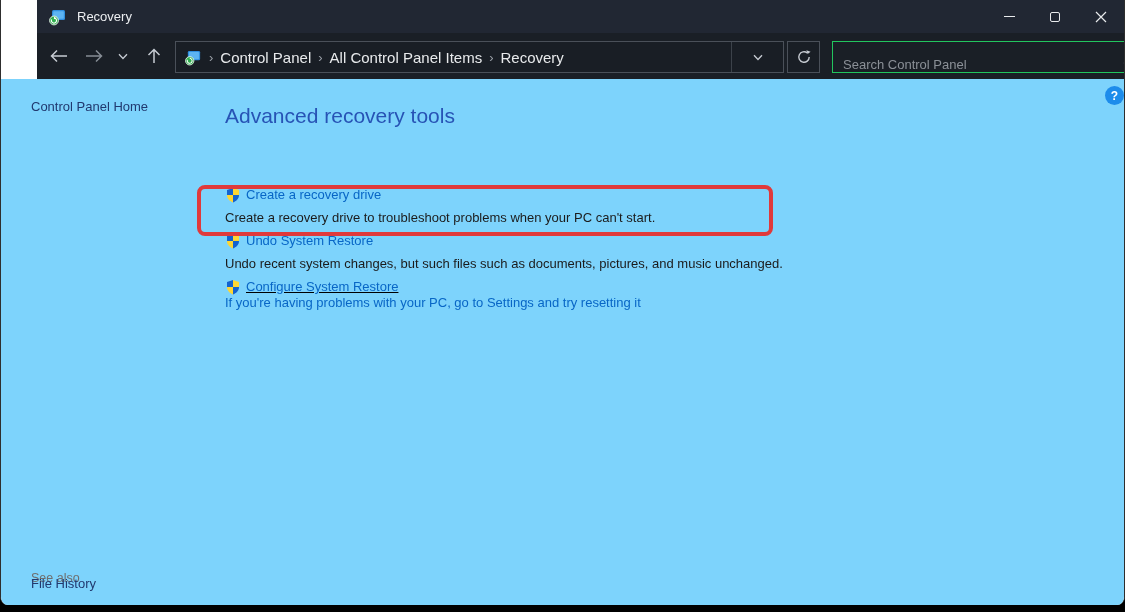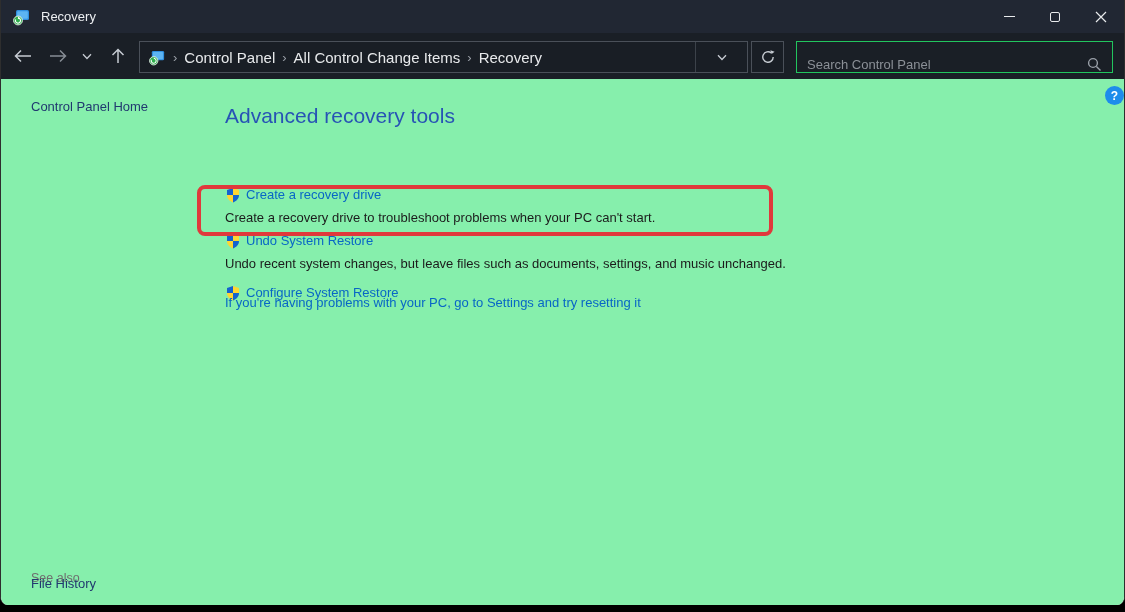--- a/index.html
+++ b/index.html
@@ -1,21 +1,21 @@
 <!DOCTYPE html>
 <html><head>
 <meta charset="utf-8">
 <style>
   * { margin:0; padding:0; box-sizing:border-box; }
   html,body { width:1125px; height:612px; background:#000; overflow:hidden;
               font-family:"Liberation Sans", sans-serif; }
 
   .window { position:absolute; top:0; left:0; width:1125px; height:605px;
             background:#fff; border-radius:0 0 8px 8px; overflow:hidden;
-            border-left:1px solid #2e2e2e; border-right:1px solid #2e2e2e; }
+            border-left:1px solid #2e2e2e; border-right:1px solid #2e2e2e;padding-left:36px; }
 
   
   .titlebar { height:33px; background:#212733; display:flex; align-items:center; }
   .app-icon { margin-left:12px; width:18px; height:18px; flex:0 0 auto; }
   .title-text { margin-left:10px; color:#eceef1; font-size:13px; }
   .tb-spacer { flex:1; }
   .win-btn { width:46px; height:33px; display:flex; align-items:center; justify-content:center; cursor:default; }
   .glyph-min { width:11px; height:1px; background:#e8eaec; }
   .glyph-max { width:10px; height:10px; border:1px solid #e8eaec; border-radius:2px; }
 
@@ -35,32 +35,32 @@
                 background:#191e25; border:1px solid #4a5059; display:flex;
                 align-items:center; justify-content:center; }
   .searchbox { position:absolute; left:795px; top:8px; width:317px; height:32px;
                background:#1a1f26; border:1px solid #22c55e; display:flex;
                align-items:flex-end; padding:0 10px; }
   .searchbox input { flex:1; background:transparent; border:none; outline:none;
                      color:#d8dbdf; font-size:13px; font-family:"Liberation Sans", sans-serif; }
   .searchbox input::placeholder { color:#8b9097; }
 
   
-  .content { position:absolute; top:79px; left:0; right:0; bottom:0; background:#86efac; }
+  .content { position:absolute; top:79px; left:0; right:0; bottom:0; background:#7dd3fc; }
   .sb-home { position:absolute; left:30px; top:20px; font-size:13px; color:#21396f; cursor:pointer; }
   .sb-seealso { position:absolute; left:30px; top:474px; font-size:12.5px; color:#6e6e6e;margin-top:18px; }
   .sb-filehist { position:absolute; left:30px; top:497px; font-size:13px; color:#21396f; cursor:pointer; }
 
   .page-heading { position:absolute; left:224px; top:25px; font-size:21px; color:#2753b5; }
   .task { position:absolute; left:224px; }
   .task-row { display:flex; align-items:center; height:17px;margin-top:37px; }
   .task-row svg { margin-right:5px; flex:0 0 auto; }
   .task-link { font-size:13px; color:#0866c6; text-decoration:none; cursor:pointer; }
   .task-desc { margin-top:7px; font-size:13px; color:#1b1b1b; line-height:16px; }
-  .t1 { top:70px; } .t2 { top:116px; } .t3 { top:168px; }
+  .t1 { top:70px; } .t2 { top:116px; } .t3 { top:162px;text-decoration:underline; }
   .footer-link { position:absolute; left:224px; top:216px; font-size:13px; color:#0866c6; cursor:pointer; }
 
   .annotation { position:absolute; left:196px; top:106px; width:576px; height:51px;
                 border:4px solid #e0393b; border-radius:8px; pointer-events:none; }
 
   .help-badge { position:absolute; left:1104px; top:7px; width:19px; height:19px; border-radius:50%;
                 background:#1d8ceb; color:#fff; font-size:12px; font-weight:bold;
                 display:flex; align-items:center; justify-content:center; cursor:pointer; }
 </style>
 </head>
@@ -116,21 +116,21 @@
     <div class="addressbar">
       <svg class="crumb-icon" viewBox="0 0 18 18">
         <rect x="3" y="2" width="13" height="10" rx="1.5" fill="#2f8fe0"></rect>
         <rect x="4.2" y="3.2" width="10.6" height="7.6" rx="0.8" fill="#5db4f2"></rect>
         <circle cx="5" cy="12.5" r="4.4" fill="#2fae4d" stroke="#eef5ee" stroke-width="0.9"></circle>
         <path d="M5 9.9 a2.6 2.6 0 1 1 -2.4 1.5" fill="none" stroke="#fff" stroke-width="1.1"></path>
       </svg>
       <span class="crumb-sep">›</span>
       <span class="crumb-item">Control Panel</span>
       <span class="crumb-sep">›</span>
-      <span class="crumb-item">All Control Change Items</span>
+      <span class="crumb-item">All Control Panel Items</span>
       <span class="crumb-sep">›</span>
       <span class="crumb-item">Recovery</span>
       <div class="ab-spacer"></div>
       <div class="ab-drop">
         <svg width="10" height="7" viewBox="0 0 10 7">
           <path d="M1 1.2 L5 5.5 L9 1.2" fill="none" stroke="#c6cbd2" stroke-width="1.3"></path>
         </svg>
       </div>
     </div>
 
@@ -174,21 +174,21 @@
     <div class="task t2">
       <div class="task-row">
         <svg width="16" height="16" viewBox="0 0 16 16">
           <path d="M8 1 L2 3 V8 H8 Z" fill="#1463cf"></path>
           <path d="M8 1 L14 3 V8 H8 Z" fill="#fed633"></path>
           <path d="M2 8 H8 V15.4 C5 14.4 2 11.9 2 8 Z" fill="#fed633"></path>
           <path d="M8 8 H14 C14 11.9 11 14.4 8 15.4 Z" fill="#1463cf"></path>
         </svg>
         <a class="task-link">Undo System Restore</a>
       </div>
-      <div class="task-desc">Undo recent system changes, but leave files such as documents, settings, and music unchanged.</div>
+      <div class="task-desc">Undo recent system changes, but such files such as documents, pictures, and music unchanged.</div>
     </div>
 
     <div class="task t3">
       <div class="task-row">
         <svg width="16" height="16" viewBox="0 0 16 16">
           <path d="M8 1 L2 3 V8 H8 Z" fill="#1463cf"></path>
           <path d="M8 1 L14 3 V8 H8 Z" fill="#fed633"></path>
           <path d="M2 8 H8 V15.4 C5 14.4 2 11.9 2 8 Z" fill="#fed633"></path>
           <path d="M8 8 H14 C14 11.9 11 14.4 8 15.4 Z" fill="#1463cf"></path>
         </svg>

